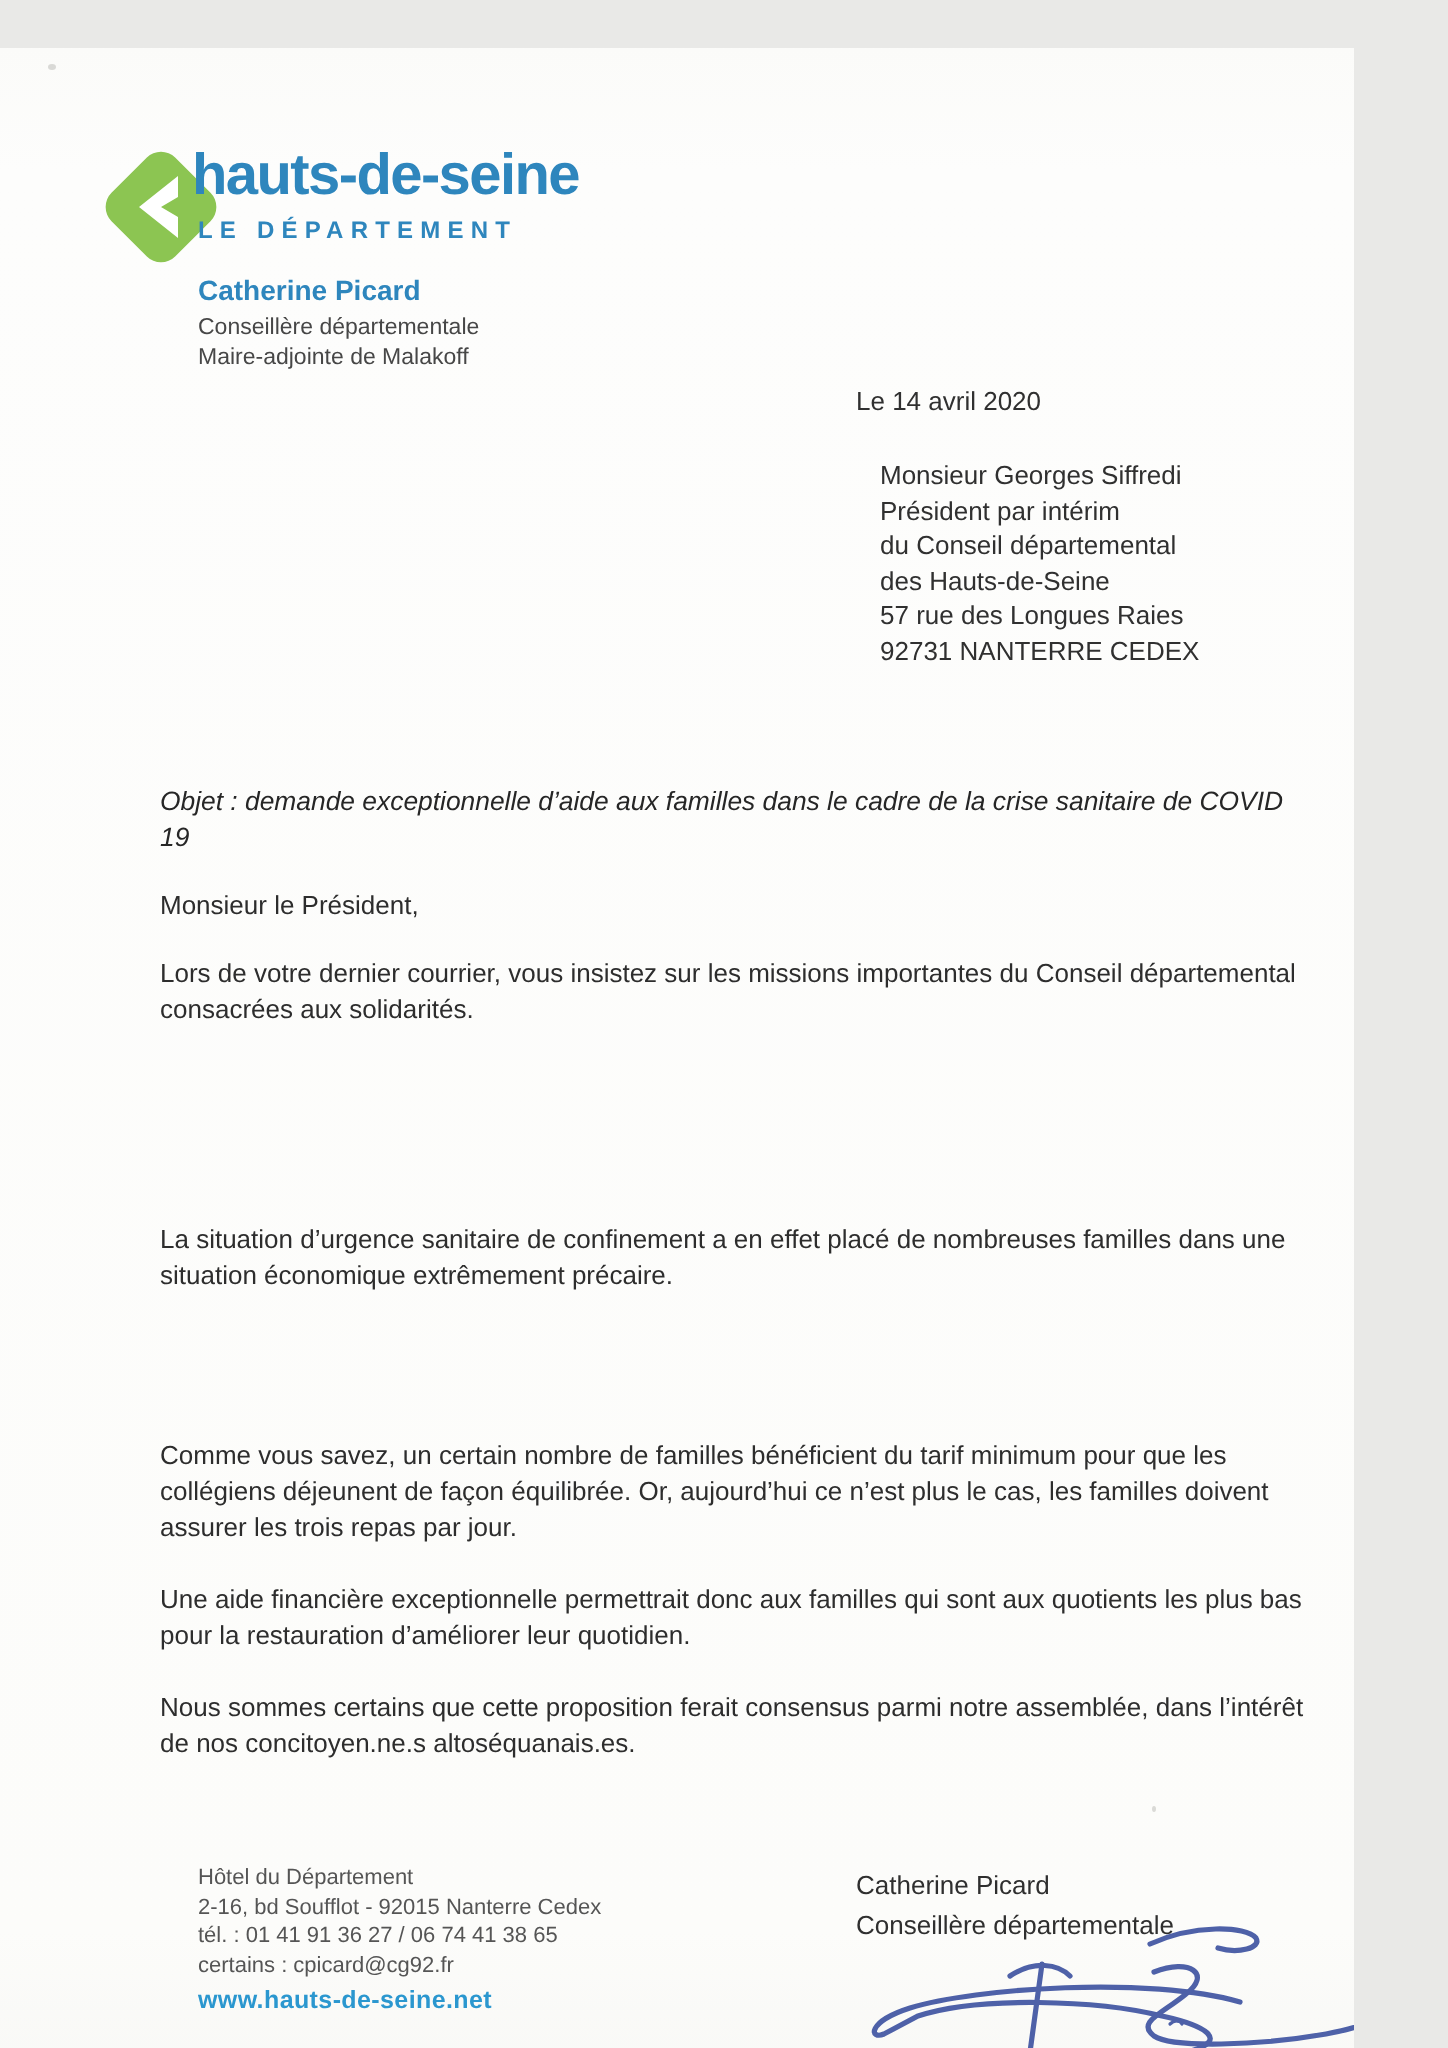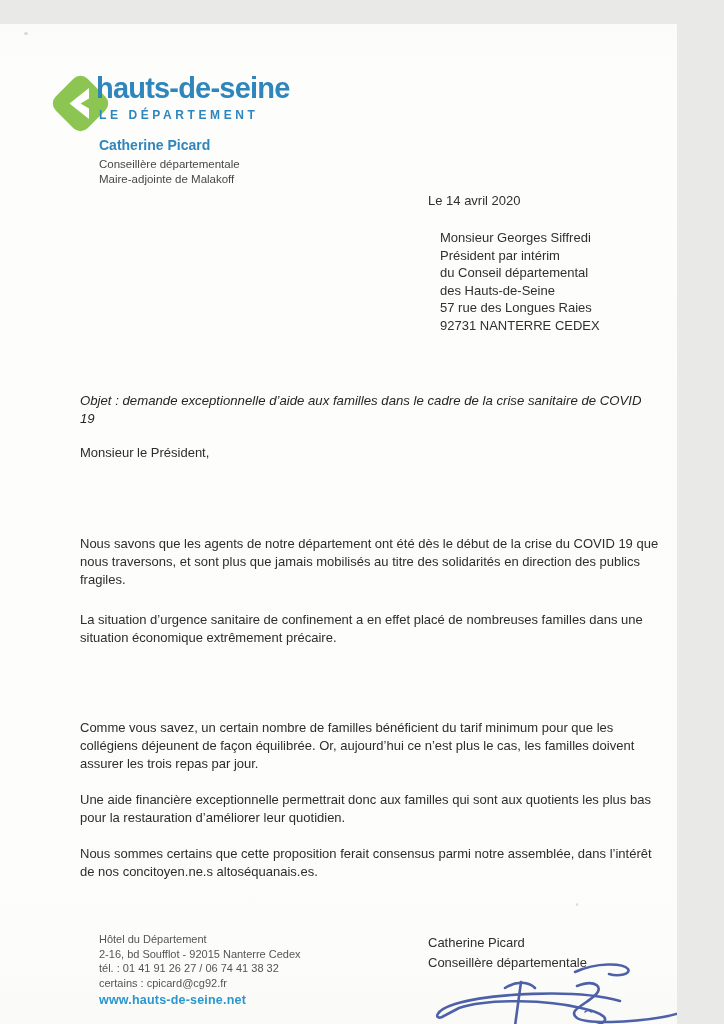--- a/index.html
+++ b/index.html
@@ -82,32 +82,32 @@
     <div>Président par intérim</div>
     <div>du Conseil départemental</div>
     <div>des Hauts-de-Seine</div>
     <div>57 rue des Longues Raies</div>
     <div>92731 NANTERRE CEDEX</div>
   </div>
 
   <div class="abs subject">Objet : demande exceptionnelle d’aide aux familles dans le cadre de la crise sanitaire de COVID 19</div>
 
   <div class="abs body-par salutation">Monsieur le Président,</div>
-  <div class="abs body-par p2">Nous savons que les agents de notre département ont été dès le début de la crise du COVID 19 que nous traversons, et sont plus que jamais mobilisés au titre des solidarités en direction des publics fragiles.</div>
+  <div class="abs body-par p1">Lors de votre dernier courrier, vous insistez sur les missions importantes du Conseil départemental consacrées aux solidarités.</div>
   <div class="abs body-par p3">
     <div>La situation d’urgence sanitaire de confinement a en effet placé de nombreuses familles dans une situation économique extrêmement précaire.</div>
   </div>
   <div class="abs body-par p4">Comme vous savez, un certain nombre de familles bénéficient du tarif minimum pour que les collégiens déjeunent de façon équilibrée. Or, aujourd’hui ce n’est plus le cas, les familles doivent assurer les trois repas par jour.</div>
   <div class="abs body-par p5">Une aide financière exceptionnelle permettrait donc aux familles qui sont aux quotients les plus bas pour la restauration d’améliorer leur quotidien.</div>
   <div class="abs body-par p6">Nous sommes certains que cette proposition ferait consensus parmi notre assemblée, dans l’intérêt de nos concitoyen.ne.s altoséquanais.es.</div>
 
   <div class="abs footer">
     <div>Hôtel du Département</div>
     <div>2-16, bd Soufflot - 92015 Nanterre Cedex</div>
-    <div>tél. : 01 41 91 26 27 / 06 74 41 38 32</div>
+    <div>tél. : 01 41 91 36 27 / 06 74 41 38 65</div>
     <div>certains : cpicard@cg92.fr</div>
     <div class="site">www.hauts-de-seine.net</div>
   </div>
 
   <div class="abs sig-block">
     <div>Catherine Picard</div>
     <div>Conseillère départementale</div>
   </div>
   <svg class="abs sig-svg" width="290" height="95" viewBox="0 0 290 95">
     <g fill="none" stroke="#3c51a0" stroke-width="2.6" stroke-linecap="round" opacity="0.9">

